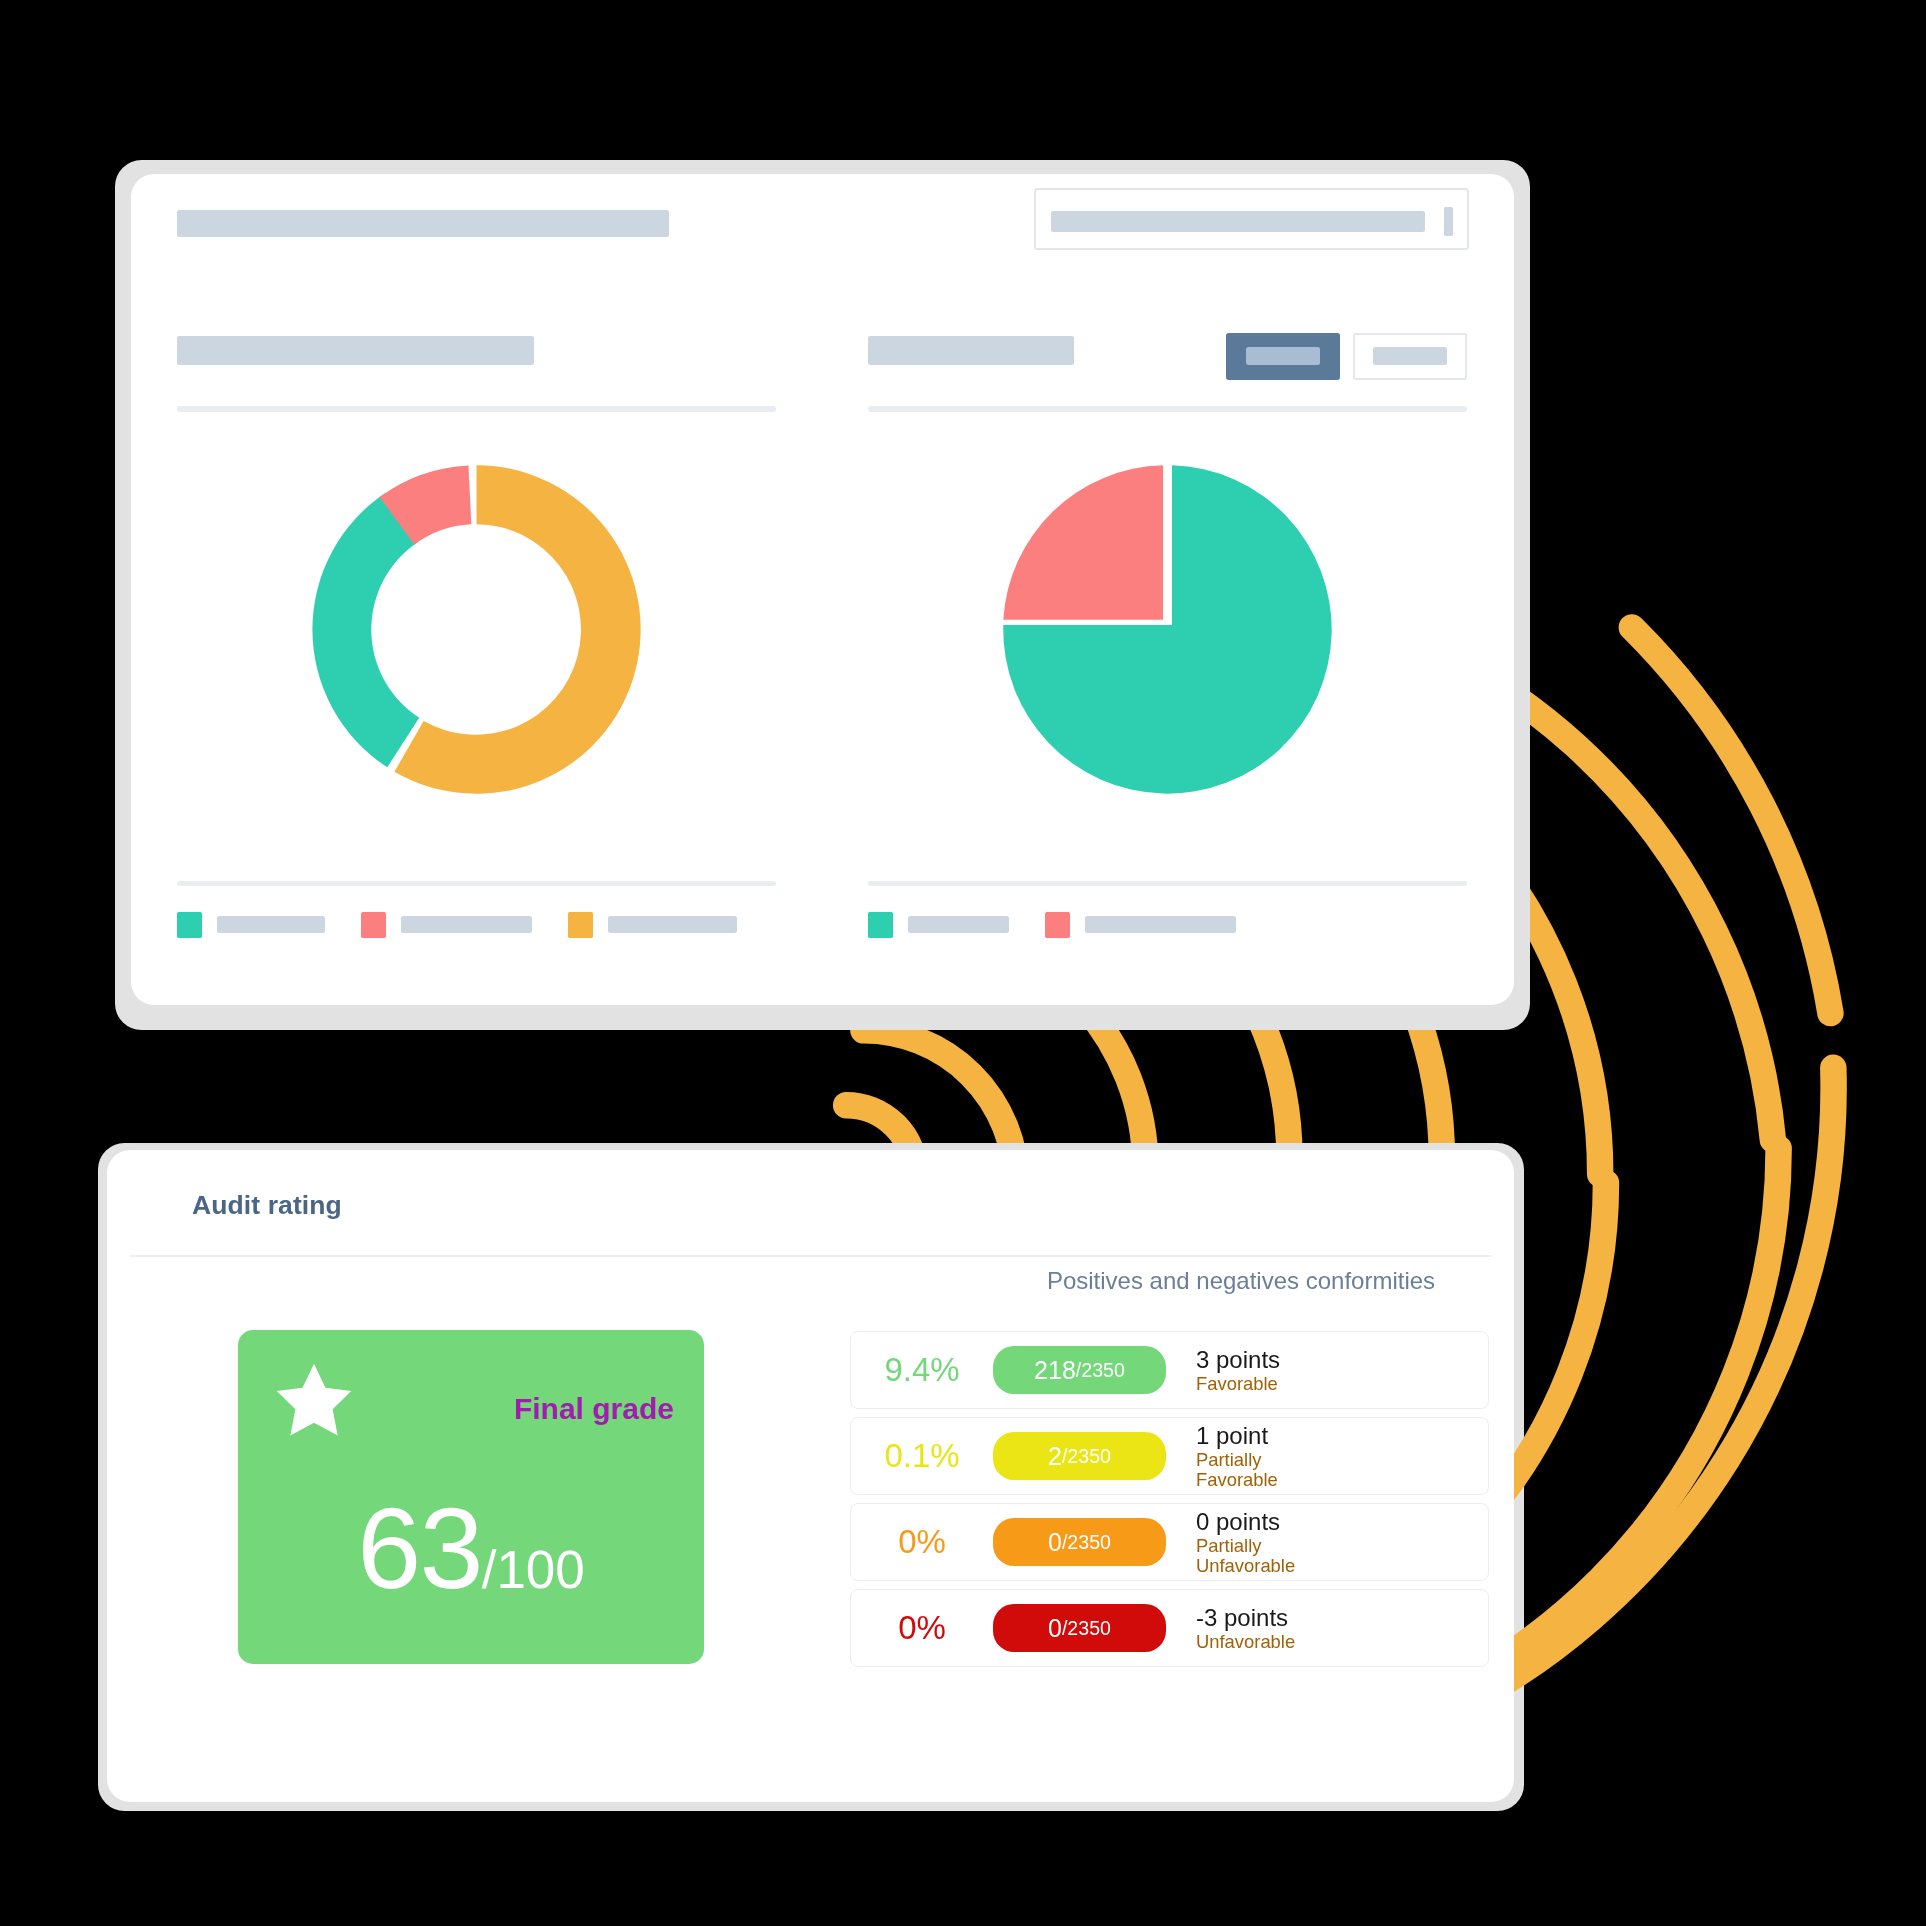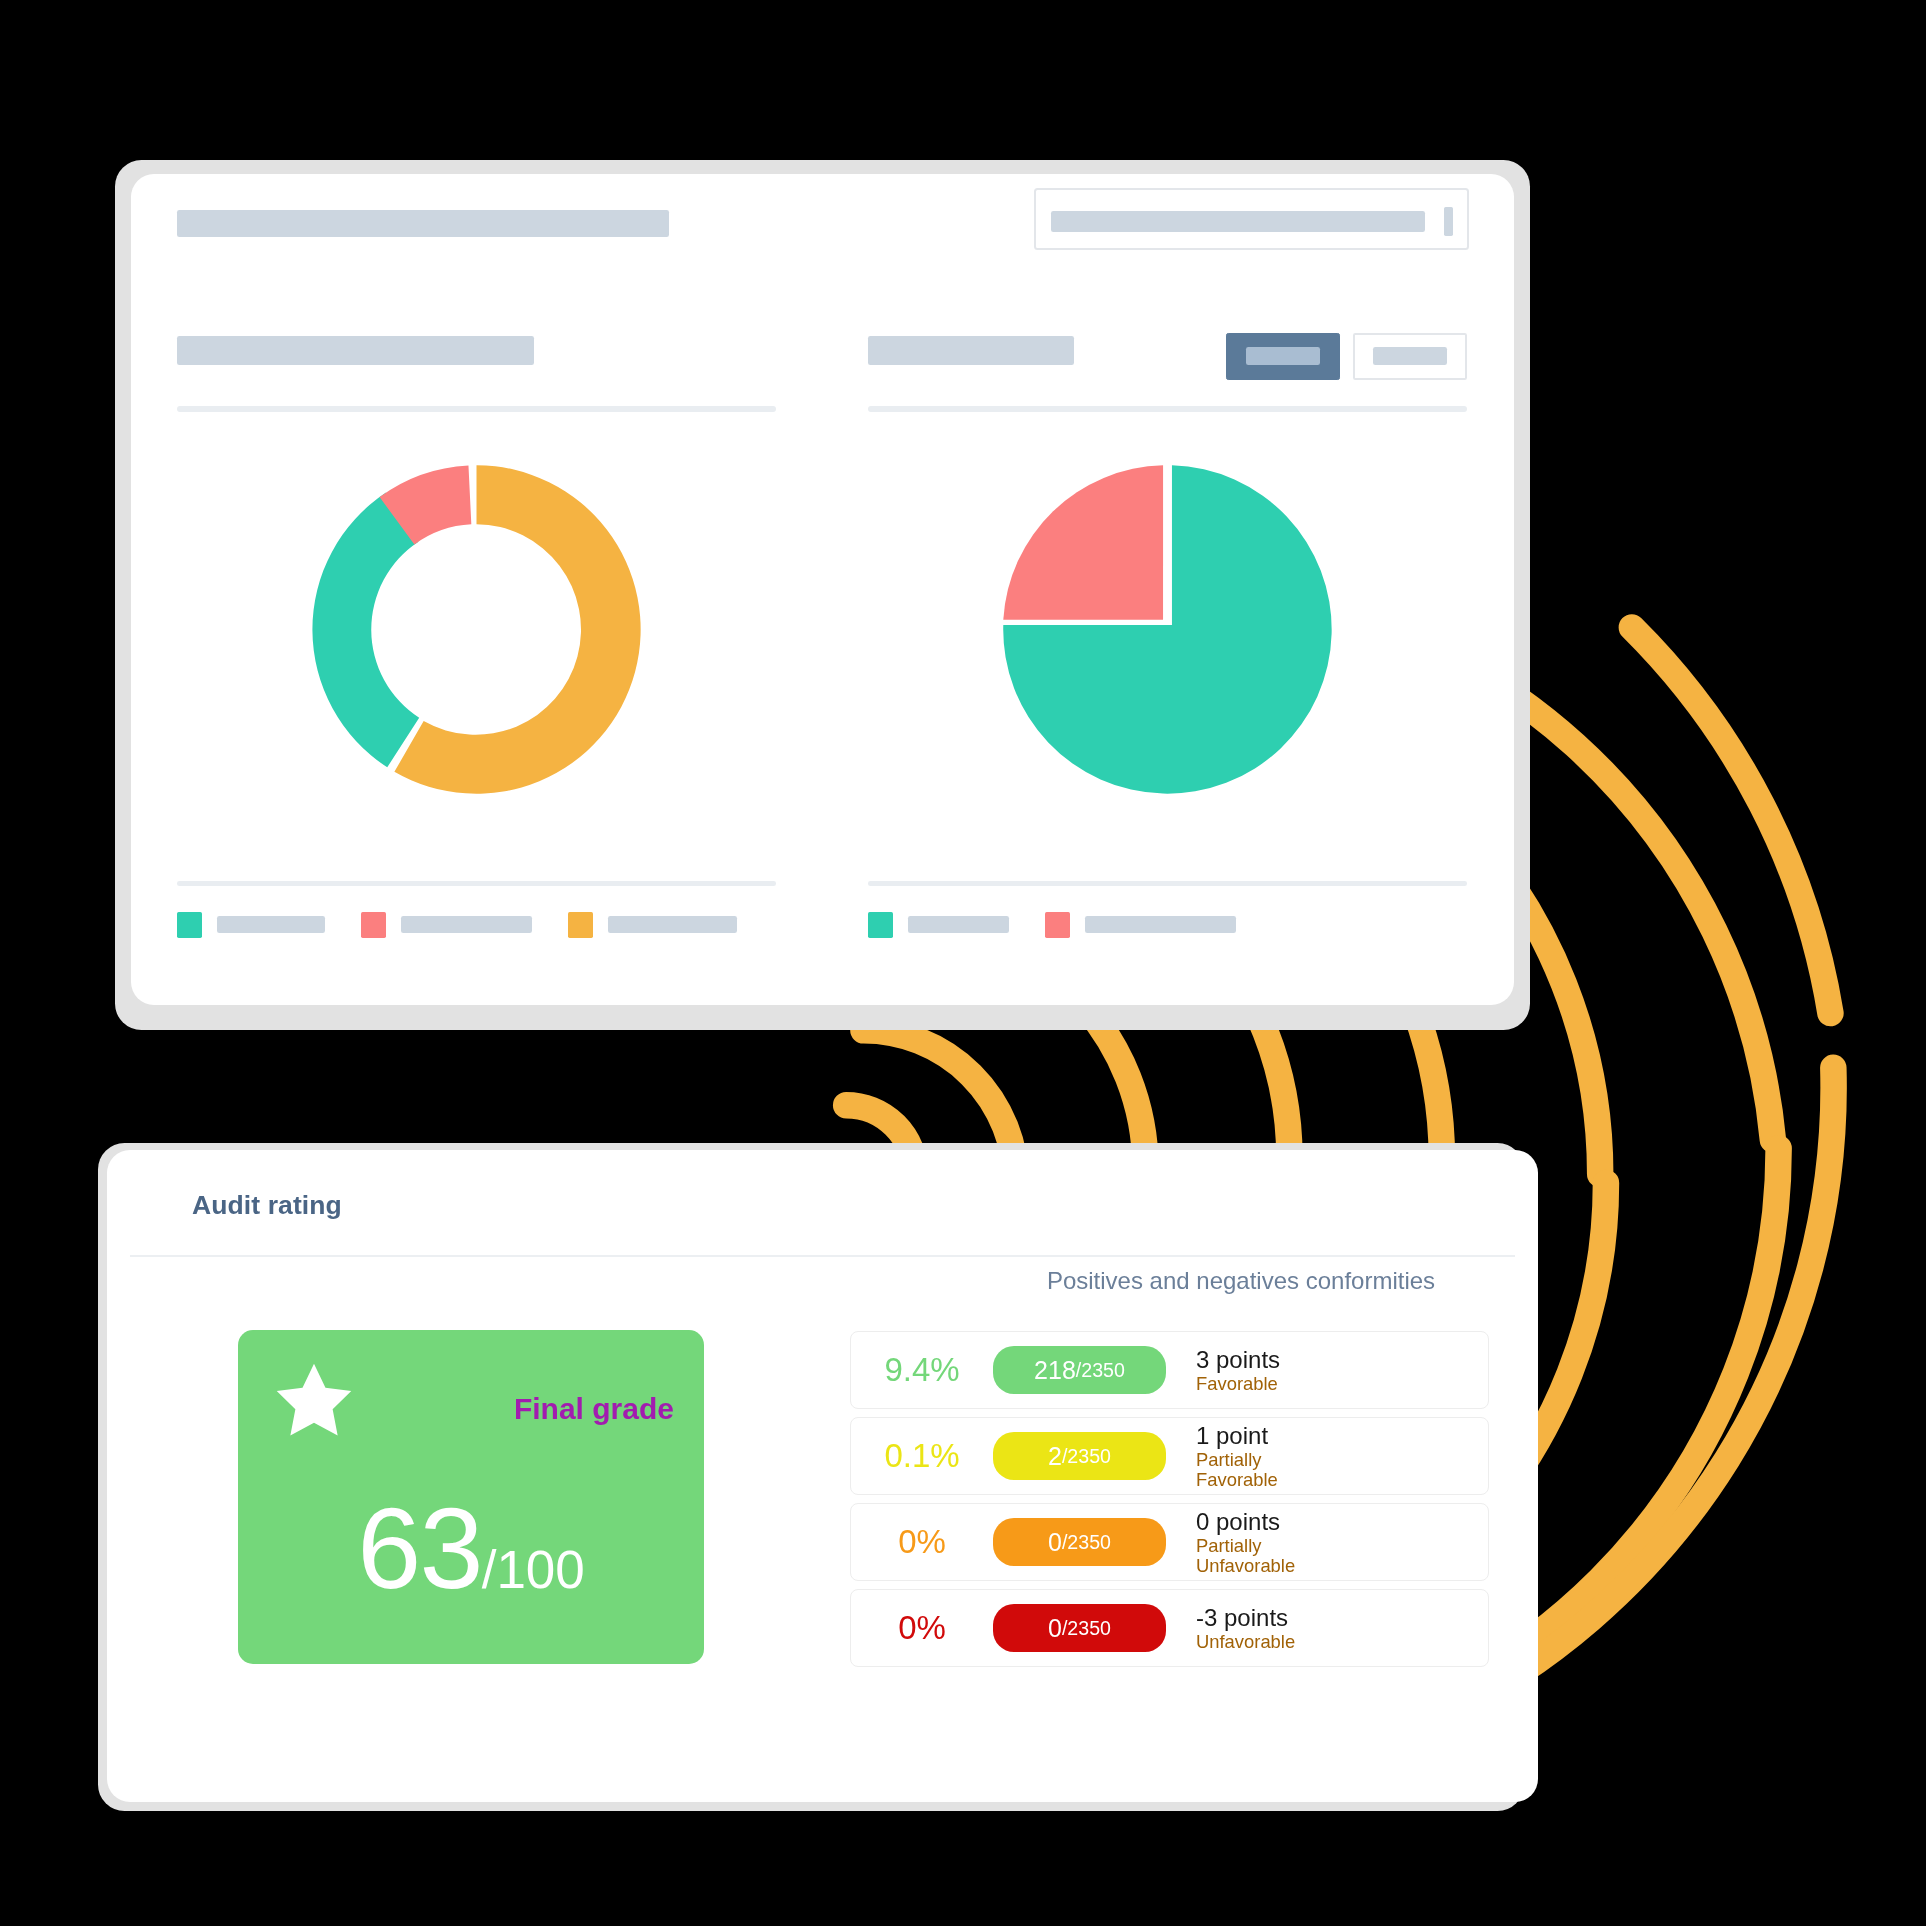--- a/index.html
+++ b/index.html
@@ -70,21 +70,21 @@
   .legend-item{display:flex;align-items:center;margin-right:36px;}
   .legend-swatch{width:25px;height:26.5px;border-radius:1.7px;}
   .legend-skel{height:17.3px;margin-left:15px;border-radius:2.3px;background:#ccd6e0;}
   .legend-divider{
     position:absolute;left:46px;right:46px;bottom:119px;height:4.6px;
     background:#e9edf1;border-radius:2.3px;
   }
 
   
   #audit-card-shadow{left:98px;top:1143px;width:1426px;height:668px;z-index:2;}
-  #audit-card{left:107px;top:1150px;width:1407px;height:652px;z-index:4;padding-left:24px;}
+  #audit-card{left:107px;top:1150px;width:1407px;height:652px;z-index:4;}
 
   #audit-title{
     position:absolute;left:85px;top:40px;
     font-size:26.5px;font-weight:bold;color:#4a6585;letter-spacing:0.1px;
   }
   #audit-head-divider{
     position:absolute;left:23px;right:23px;top:105px;height:1.7px;background:#eceff2;
   }
 
   #grade-card{

